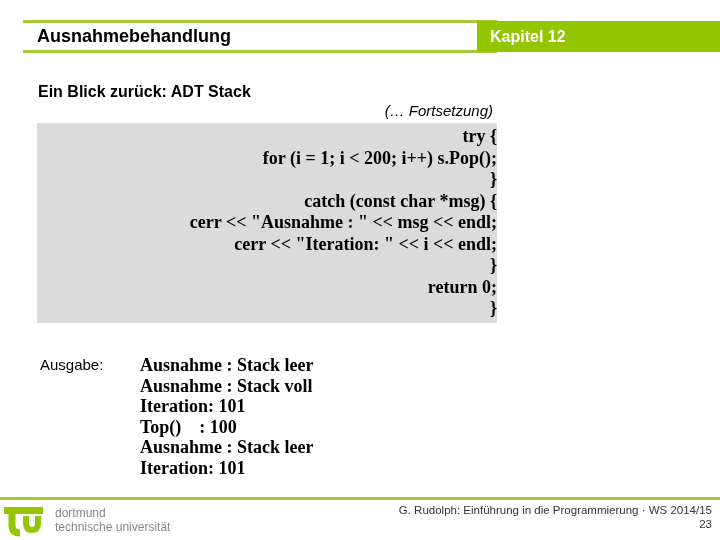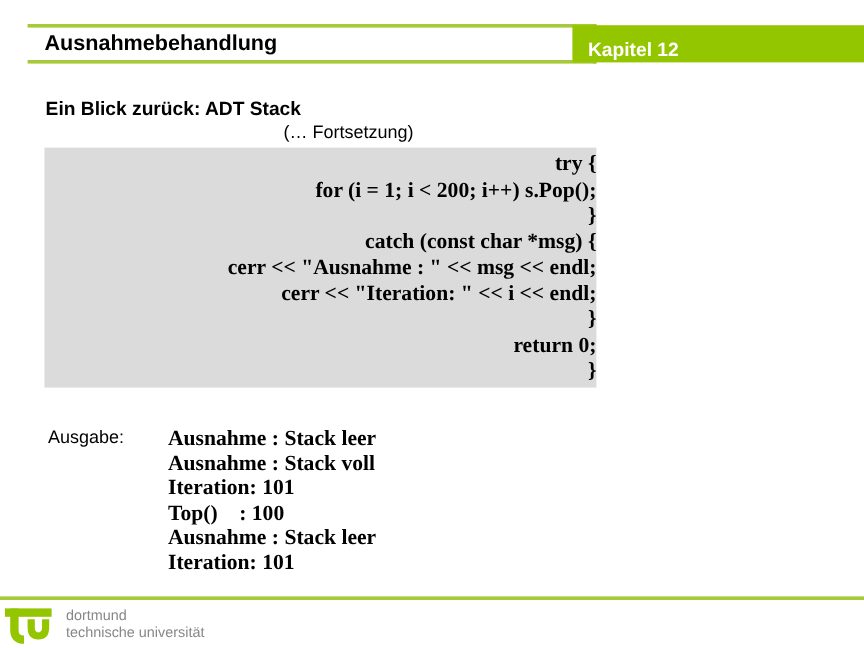--- a/index.html
+++ b/index.html
@@ -37,40 +37,40 @@
     font-weight: bold;
     margin-left: 23px;
   }
   .chapter-box {
     position: absolute;
     left: 477px; top: 21px; right: 0;
     height: 31px;
     background: var(--accent-green);
     color: #ffffff;
     display: flex;
-    align-items: flex-end;
+    align-items: center;
     padding-left: 13px;
     font-size: 16px;
     font-weight: bold;
   }
 
   
   .section-heading {
     position: absolute;
     left: 38px; top: 83px;
     font-size: 16px;
     font-weight: bold;
   }
   .continuation {
     position: absolute;
     left: 0; top: 102px;
     width: 493px;
-    text-align: center;
+    text-align: right;
     font-size: 15px;
-    margin-left: 44px;
+    font-style: italic;
   }
   .code-block {
     position: absolute;
     left: 37px; top: 123px;
     width: 460px; height: 200px;
     background: var(--code-background);
     padding: 3px 0 0 4px;
     font-family: Liberation Serif, serif;
     font-weight: bold;
     font-size: 18px;
@@ -150,14 +150,18 @@
       <path d="M8 4 V22 Q8 30 16 30" stroke-width="7"></path>
       <path d="M22 13 V20 Q22 27 28 27 Q34 27 34 20 V13" stroke-width="6"></path>
     </g>
   </svg>
 
   <div class="footer-university">
     <div>dortmund</div>
     <div>technische universität</div>
   </div>
 
+  <div class="footer-credit">
+    <div>G. Rudolph: Einführung in die Programmierung · WS 2014/15</div>
+    <div>23</div>
+  </div>
 
 </div>
 
 </body></html>

